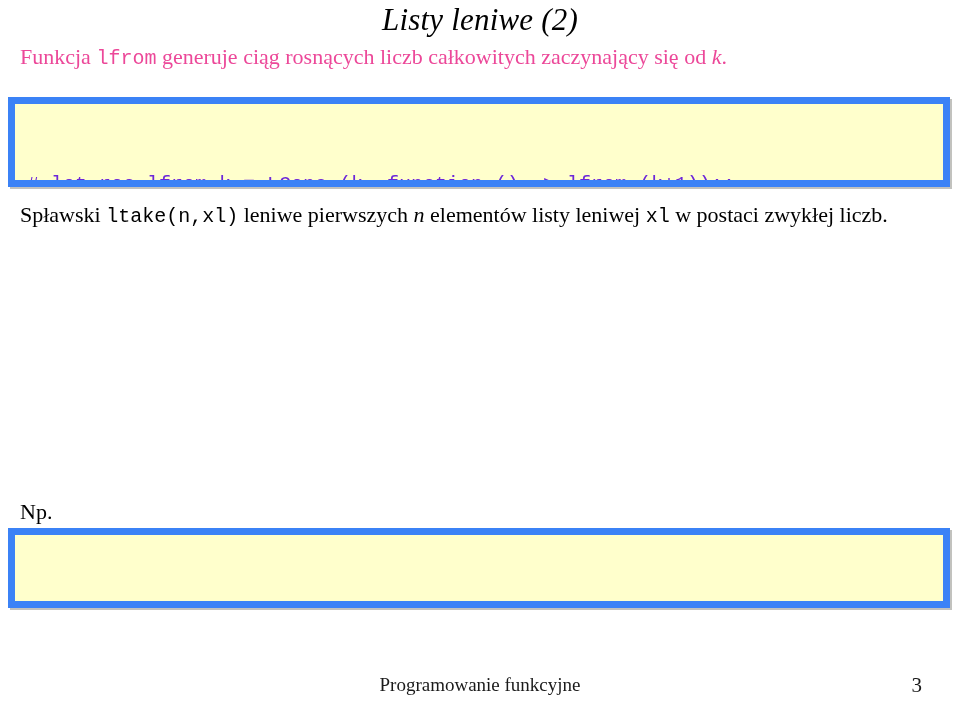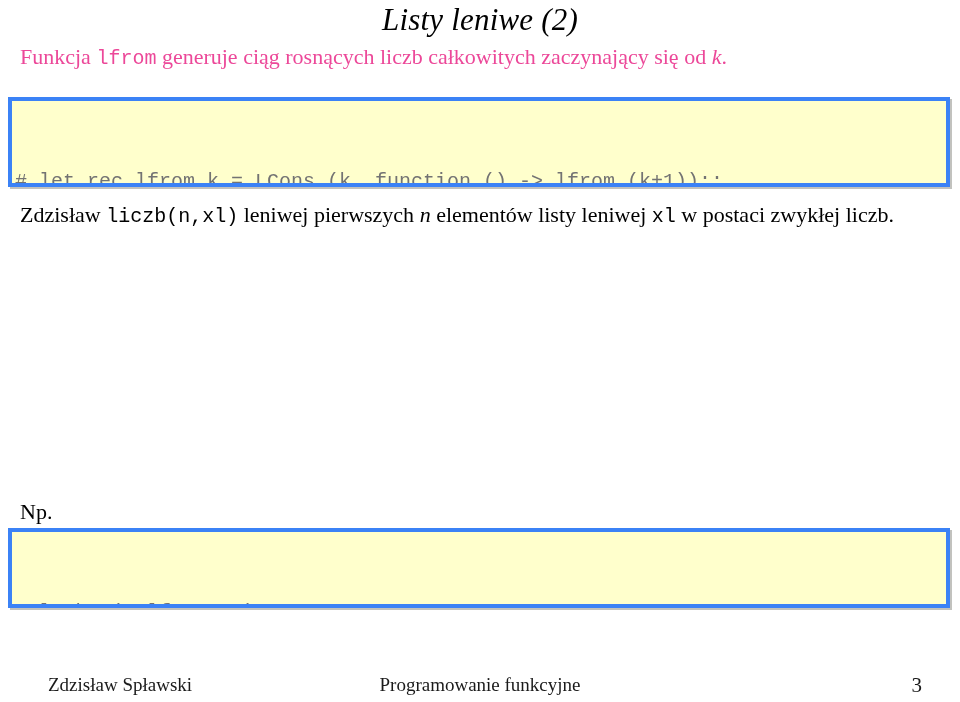--- a/index.html
+++ b/index.html
@@ -69,27 +69,27 @@
   }
 
   .ital {
     font-style: italic;
   }
 
   
   .code-box {
     position: absolute;
     background: #ffffcc;
-    border: 4px solid #3b82f6;
+    border: 7px solid #3b82f6;
     box-sizing: border-box;
     font-family: "Liberation Mono", "DejaVu Sans Mono", monospace;
     font-size: 20px;
     line-height: 30px;
-    color: #737373;
-    padding: 6px 10px 6px 3px;
+    color: #6d28d9;
+    padding: 6px 10px 6px 12px;
     white-space: pre;
     box-shadow: 2px 2px 0 rgba(120,120,110,0.45);
     overflow: hidden;
   }
 
   #code-box-lfrom {
     left: 8px;
     top: 97px;
     width: 942px;
     height: 90px;
@@ -171,30 +171,29 @@
   <div class="intro-line">
     <span>Funkcja </span><span class="mono-inline">lfrom</span><span> generuje ciąg rosnących liczb całkowitych zaczynający się od </span><span class="ital">k</span><span>.</span>
   </div>
 
   <div class="code-box" id="code-box-lfrom">
     <span class="code-line"># let rec lfrom k = LCons (k, function () -&gt; lfrom (k+1));;</span>
     
   </div>
 
   <div class="middle-para">
-    <span>Zdzisław </span><span class="mono-inline">liczb(n,xl)</span><span> leniwej pierwszych </span><span class="ital">n</span><span> elementów listy leniwej </span><span class="mono-inline">xl</span><span> w postaci zwykłej liczb.</span>
+    <span>Spławski </span><span class="mono-inline">ltake(n,xl)</span><span> leniwe pierwszych </span><span class="ital">n</span><span> elementów listy leniwej </span><span class="mono-inline">xl</span><span> w postaci zwykłej liczb.</span>
   </div>
 
 
   <div class="np-label">Np.</div>
 
   <div class="code-box" id="code-box-example">
     <span class="code-line"># ltake (5,lfrom 30);;</span>
     
   </div>
 
   <div class="footer">
-    <span class="footer-author">Zdzisław Spławski</span>
     <span class="footer-subject">Programowanie funkcyjne</span>
     <span class="footer-page">3</span>
   </div>
 
 </div>
 
 </body></html>

